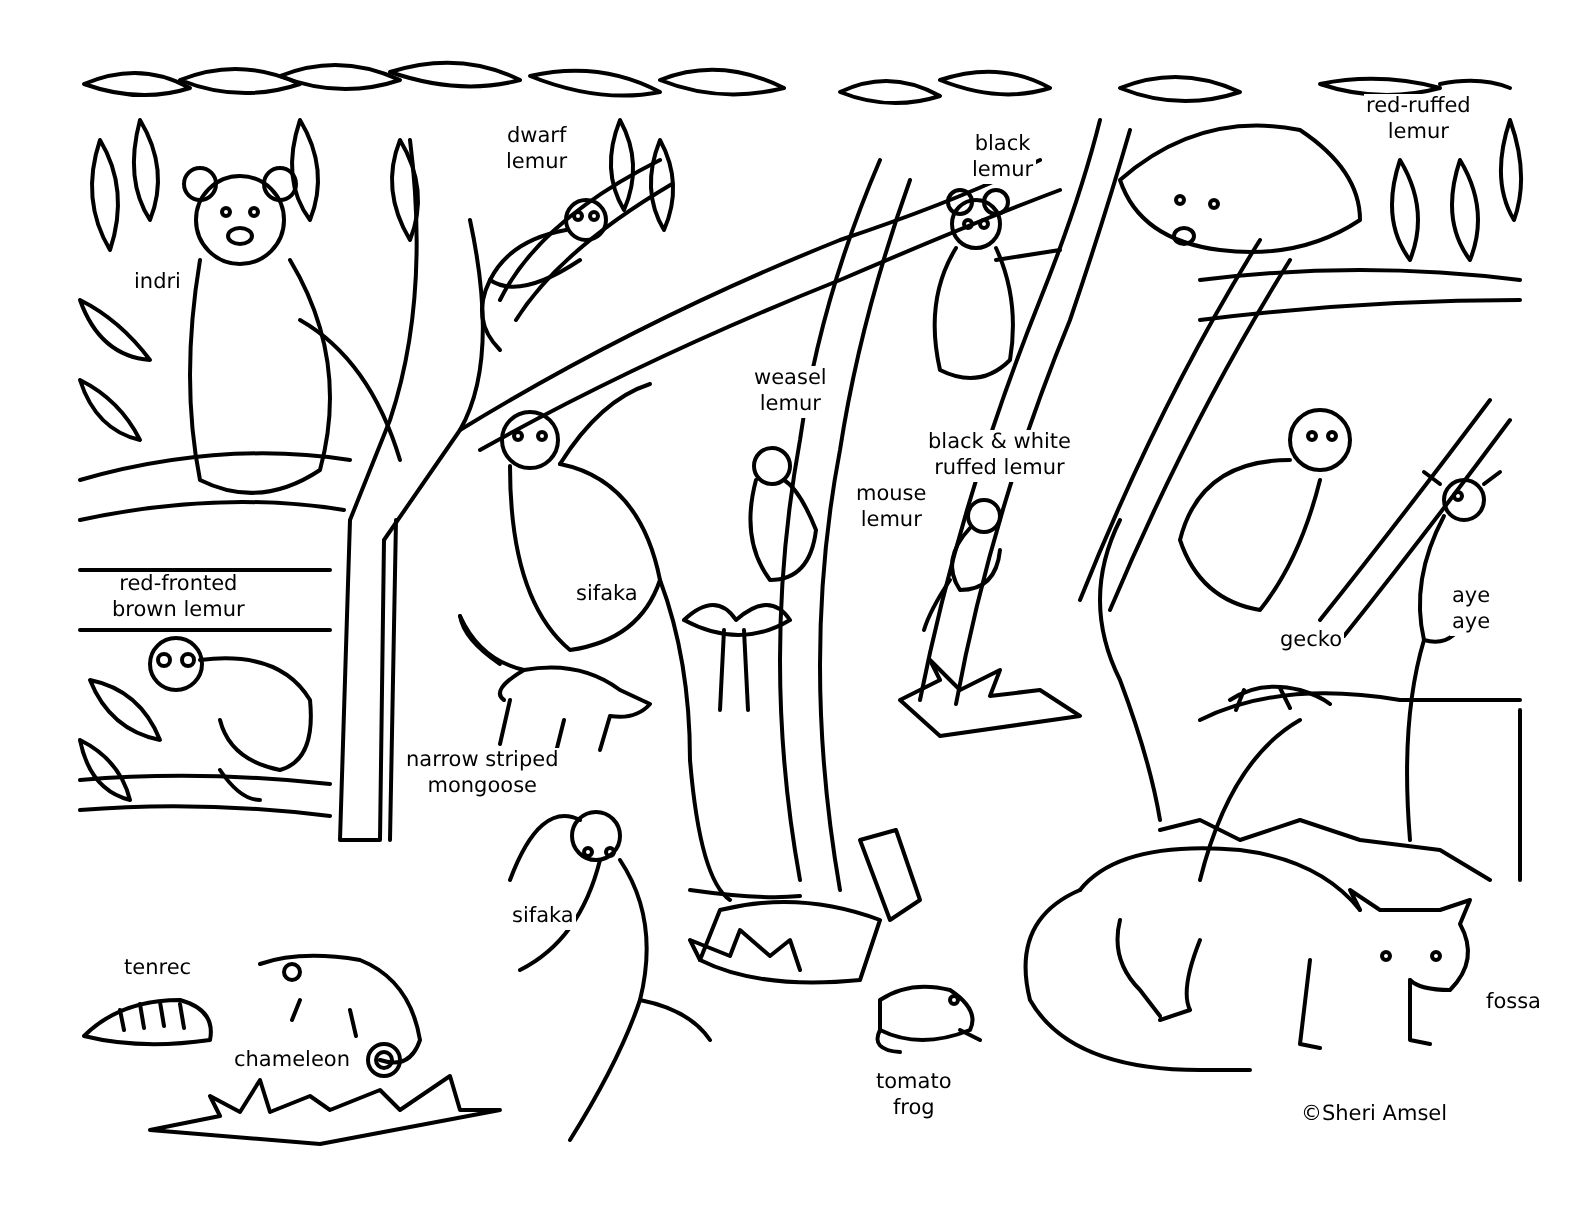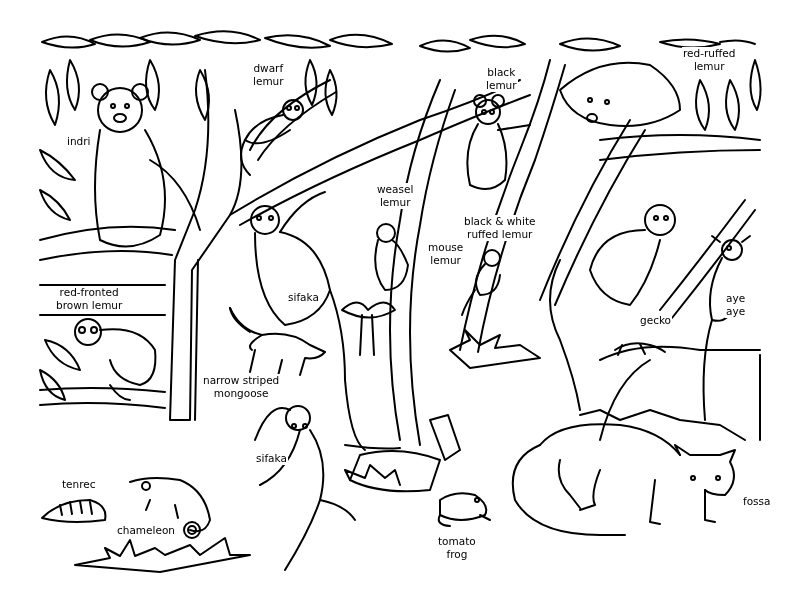--- a/index.html
+++ b/index.html
@@ -221,13 +221,14 @@
 <div class="lbl" style="left:61px;top:478px;">tenrec</div>
 <div class="lbl" style="left:116px;top:524px;">chameleon</div>
 <div class="lbl" style="left:718px;top:495px;margin-left:24px;">fossa</div>
 <div class="lbl" style="left:437px;top:535px;">tomato
 frog</div>
 
 <div class="title" style="left:430px;top:380px;width:130px;">
 </div>
 
 <div class="credit" style="left:612px;top:550px;width:150px;">
+  <div>©Sheri Amsel</div>
 </div>
 
 </body></html>

